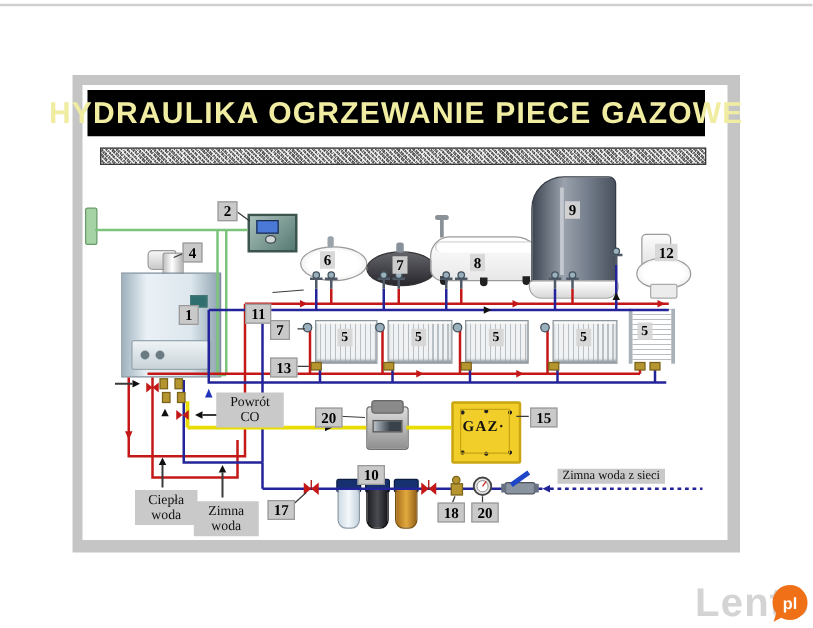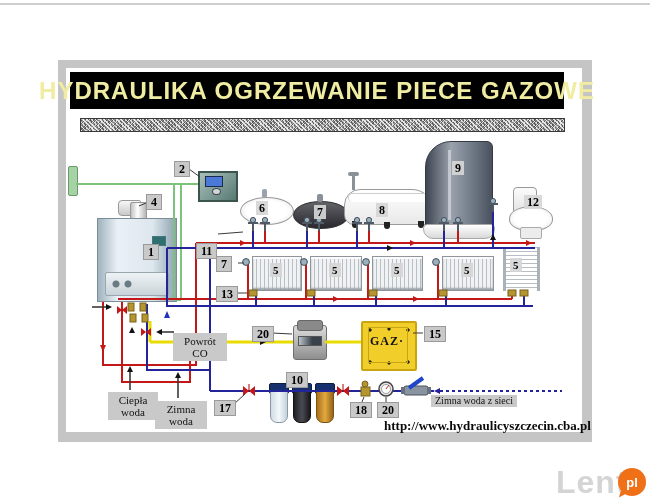--- a/index.html
+++ b/index.html
@@ -311,23 +311,22 @@
   <div class="lab" style="left:196px;top:227px;margin-top:16px;">11</div>
   <div class="lab" style="left:216px;top:256px;">7</div>
   <div class="lab" style="left:216px;top:286px;">13</div>
   <div class="lab" style="left:252px;top:326px;">20</div>
   <div class="lab" style="left:424px;top:326px;">15</div>
   <div class="lab" style="left:286px;top:372px;">10</div>
   <div class="lab" style="left:214px;top:400px;">17</div>
   <div class="lab" style="left:350px;top:402px;">18</div>
   <div class="lab" style="left:377px;top:402px;">20</div>
 
-  <div class="txtbox" style="left:173px;top:333px;width:48px;">Powrót CO</div>
+  <div class="txtbox" style="left:173px;top:314px;width:48px;">Powrót CO</div>
   <div class="txtbox" style="left:108px;top:392px;width:44px;">Ciepła woda</div>
   <div class="txtbox" style="left:155px;top:401px;width:46px;">Zimna woda</div>
-  <div class="txtbox siec" style="left:431px;top:375px;margin-top:20px;">Zimna woda z sieci</div>
+  <div class="txtbox siec" style="left:446px;top:375px;">Zimna woda z sieci</div>
   <div class="gaz-text abs" style="z-index:3;">GAZ·</div>
 
-  <div class="url" style="left:384px;top:418px;">http://www.hydraulicyszczecin.cba.pl</div>
 
   <div class="wm-text">Lento</div>
   <div class="wm-badge">pl</div>
 </div>
 
 </body></html>

